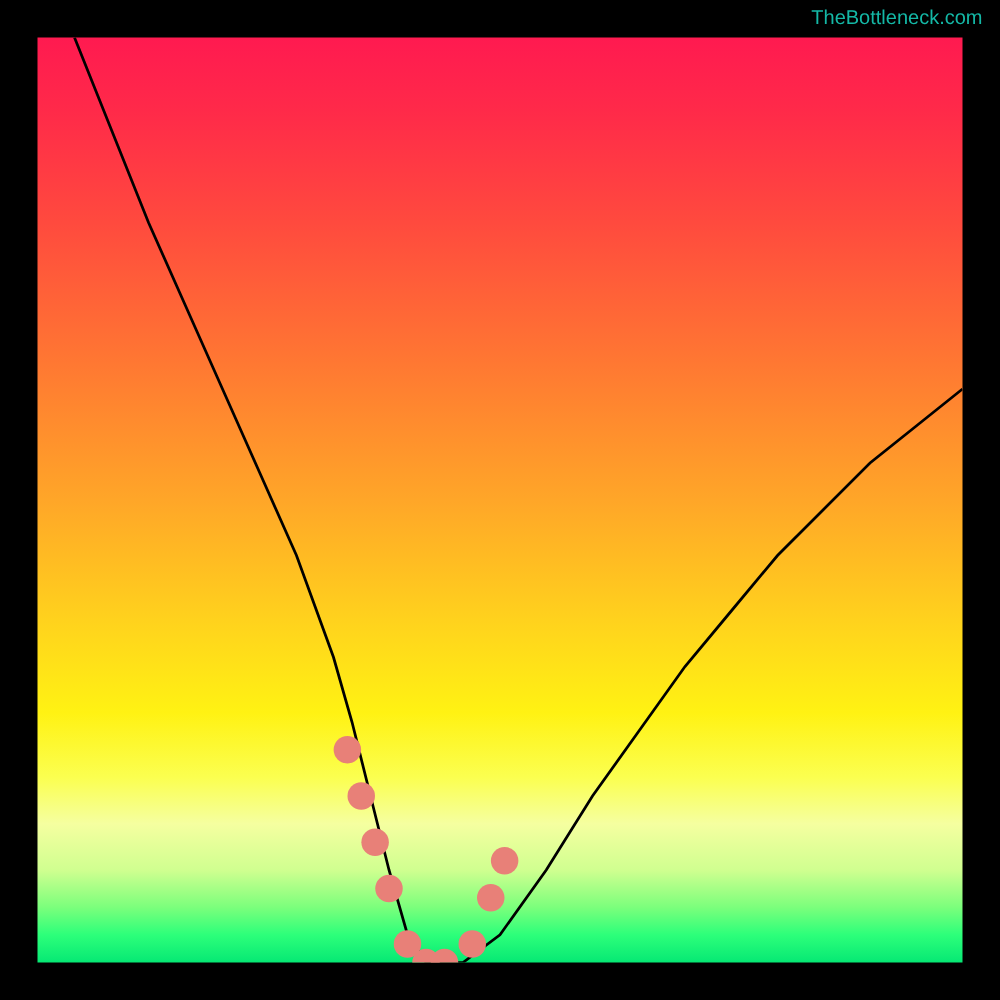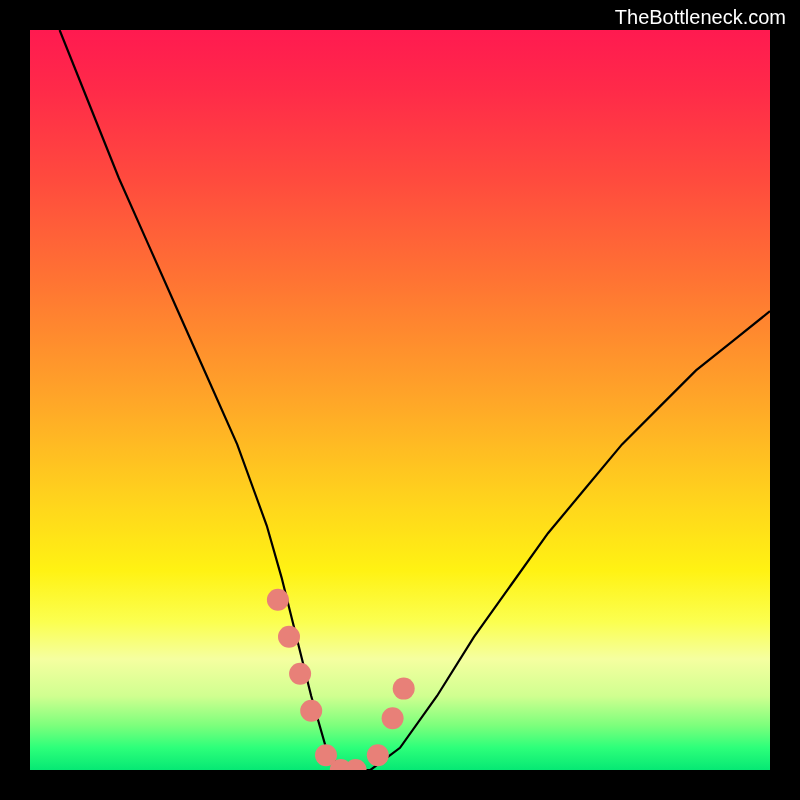--- a/index.html
+++ b/index.html
@@ -8,22 +8,22 @@
     height: 800px;
     background: #000;
     position: relative;
     overflow: hidden;
     font-family: Arial, sans-serif;
   }
   .watermark {
     position: absolute;
     top: 6px;
     right: 14px;
-    color: #ffffff;
-    font-size: 20px;
+    color: #14b8a6;
+    font-size: 16px;
     font-weight: 500;
     z-index: 10;
   }
   .plot-area {
     position: absolute;
     top: 30px;
     left: 30px;
     width: 740px;
     height: 740px;
     background: linear-gradient(to bottom,

